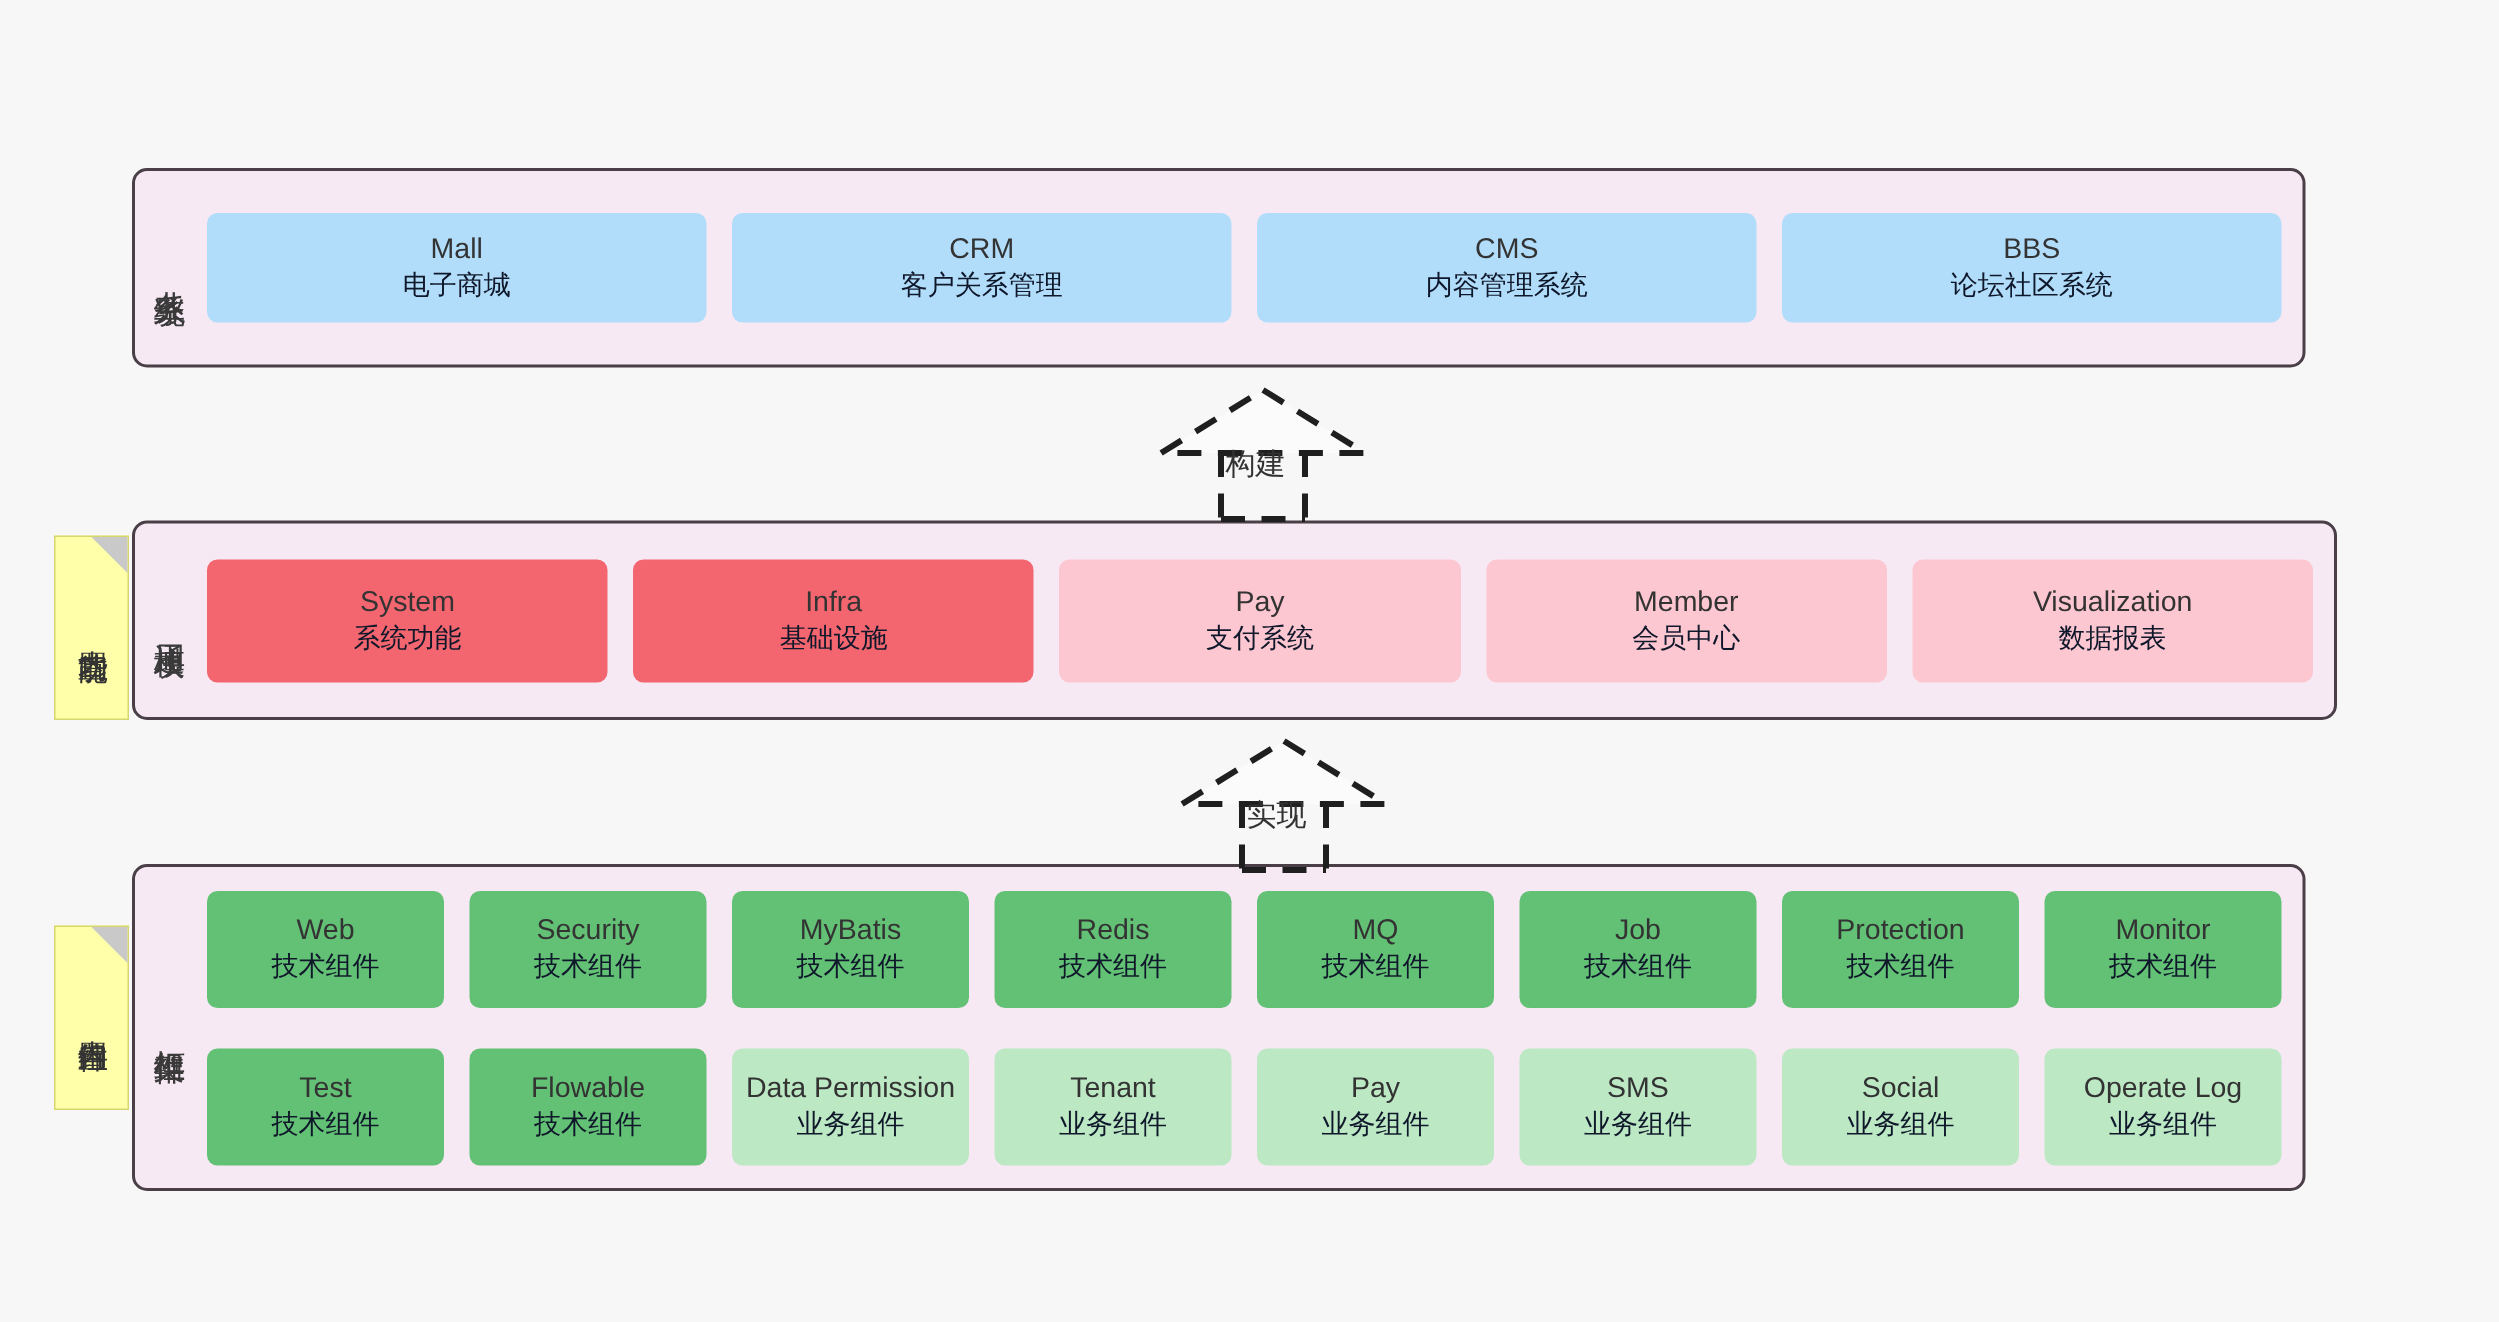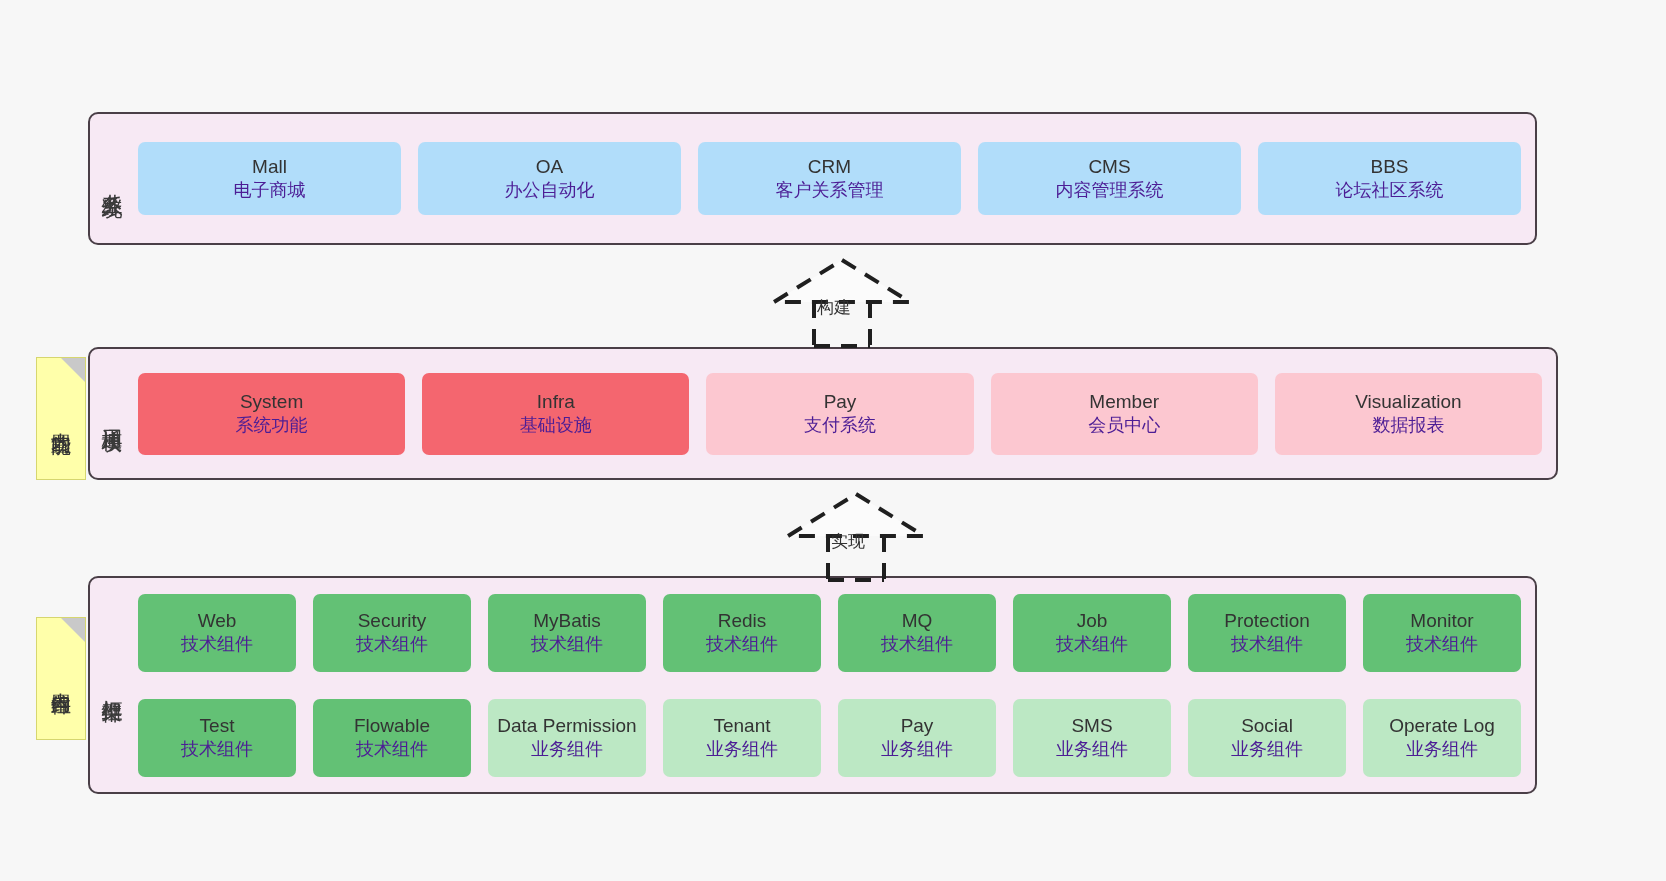--- a/index.html
+++ b/index.html
@@ -74,21 +74,21 @@
     line-height: 1.28;
     box-sizing: border-box;
     padding: 4px 6px;
   }
   .cell .en {
     font-size: 19px;
     color: #333333;
   }
   .cell .cn {
     font-size: 18px;
-    color: #4c1d95;
+    color: #0f172a;
   }
 
   
   .c-blue       { background: #b1ddfa; }
   .c-red        { background: #f4666f; }
   .c-pink       { background: #fcc7d0; }
   .c-green      { background: #63c175; }
   .c-lightgreen { background: #bce8c4; }
 
   
@@ -134,21 +134,21 @@
   #note-components { left: 36px; top: 617px; height: 123px; }
 
   
   .uml {
     position: absolute;
     z-index: 2;
   }
   .uml svg { display: block; overflow: visible; }
   .uml .lbl {
     position: absolute;
-    font-size: 17px;
+    font-size: 20px;
     color: #333333;
     white-space: nowrap;
     background: transparent;
     user-select: none;
   }
   #arrow-build   { left: 752px; top: 256px; width: 180px; height: 90px; }
   #arrow-build .lbl   { left: 65px; top: 40px; }
   #arrow-realize { left: 766px; top: 490px; width: 180px; height: 90px; }
   #arrow-realize .lbl { left: 65px; top: 40px; }
 </style>
@@ -159,24 +159,20 @@
 
   <div class="layer" id="layer-business">
     <div class="layer-title">业务系统</div>
     <div class="layer-body">
       <div class="row">
         <div class="cell c-blue">
           <span class="en">Mall</span>
           <span class="cn">电子商城</span>
         </div>
         <div class="cell c-blue">
-          <span class="en">OA</span>
-          <span class="cn">办公自动化</span>
-        </div>
-        <div class="cell c-blue">
           <span class="en">CRM</span>
           <span class="cn">客户关系管理</span>
         </div>
         <div class="cell c-blue">
           <span class="en">CMS</span>
           <span class="cn">内容管理系统</span>
         </div>
         <div class="cell c-blue">
           <span class="en">BBS</span>
           <span class="cn">论坛社区系统</span>

